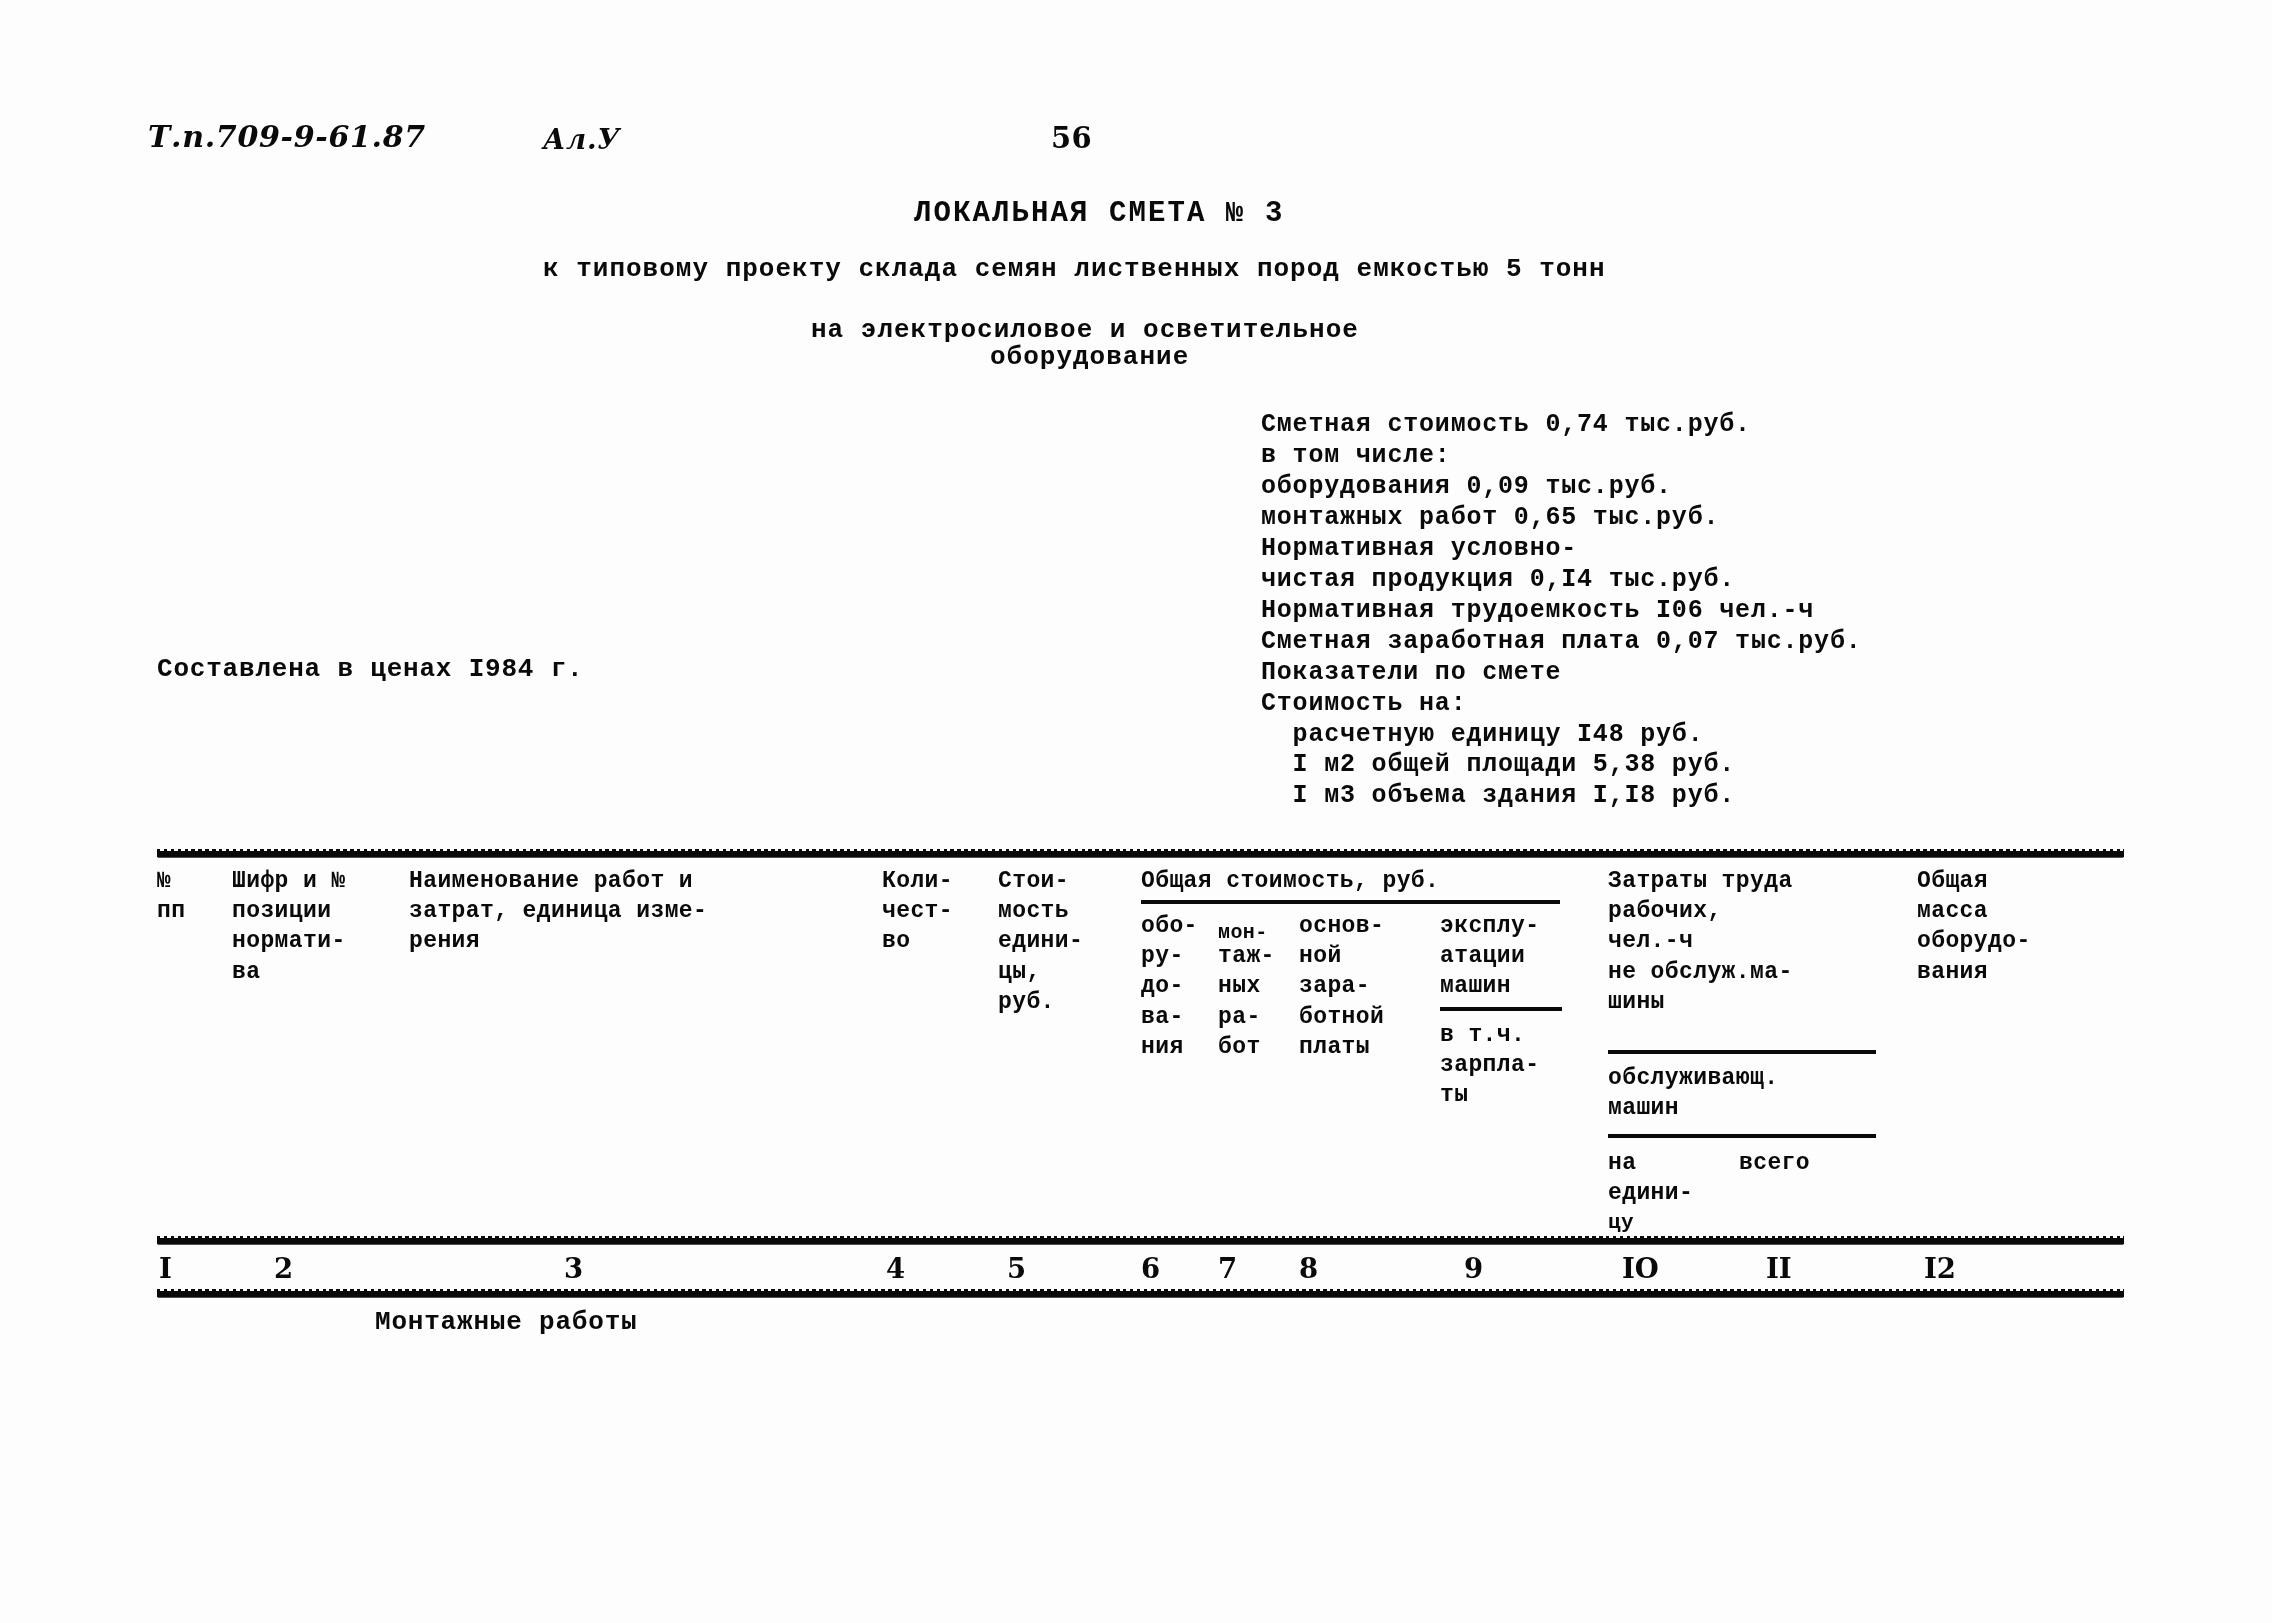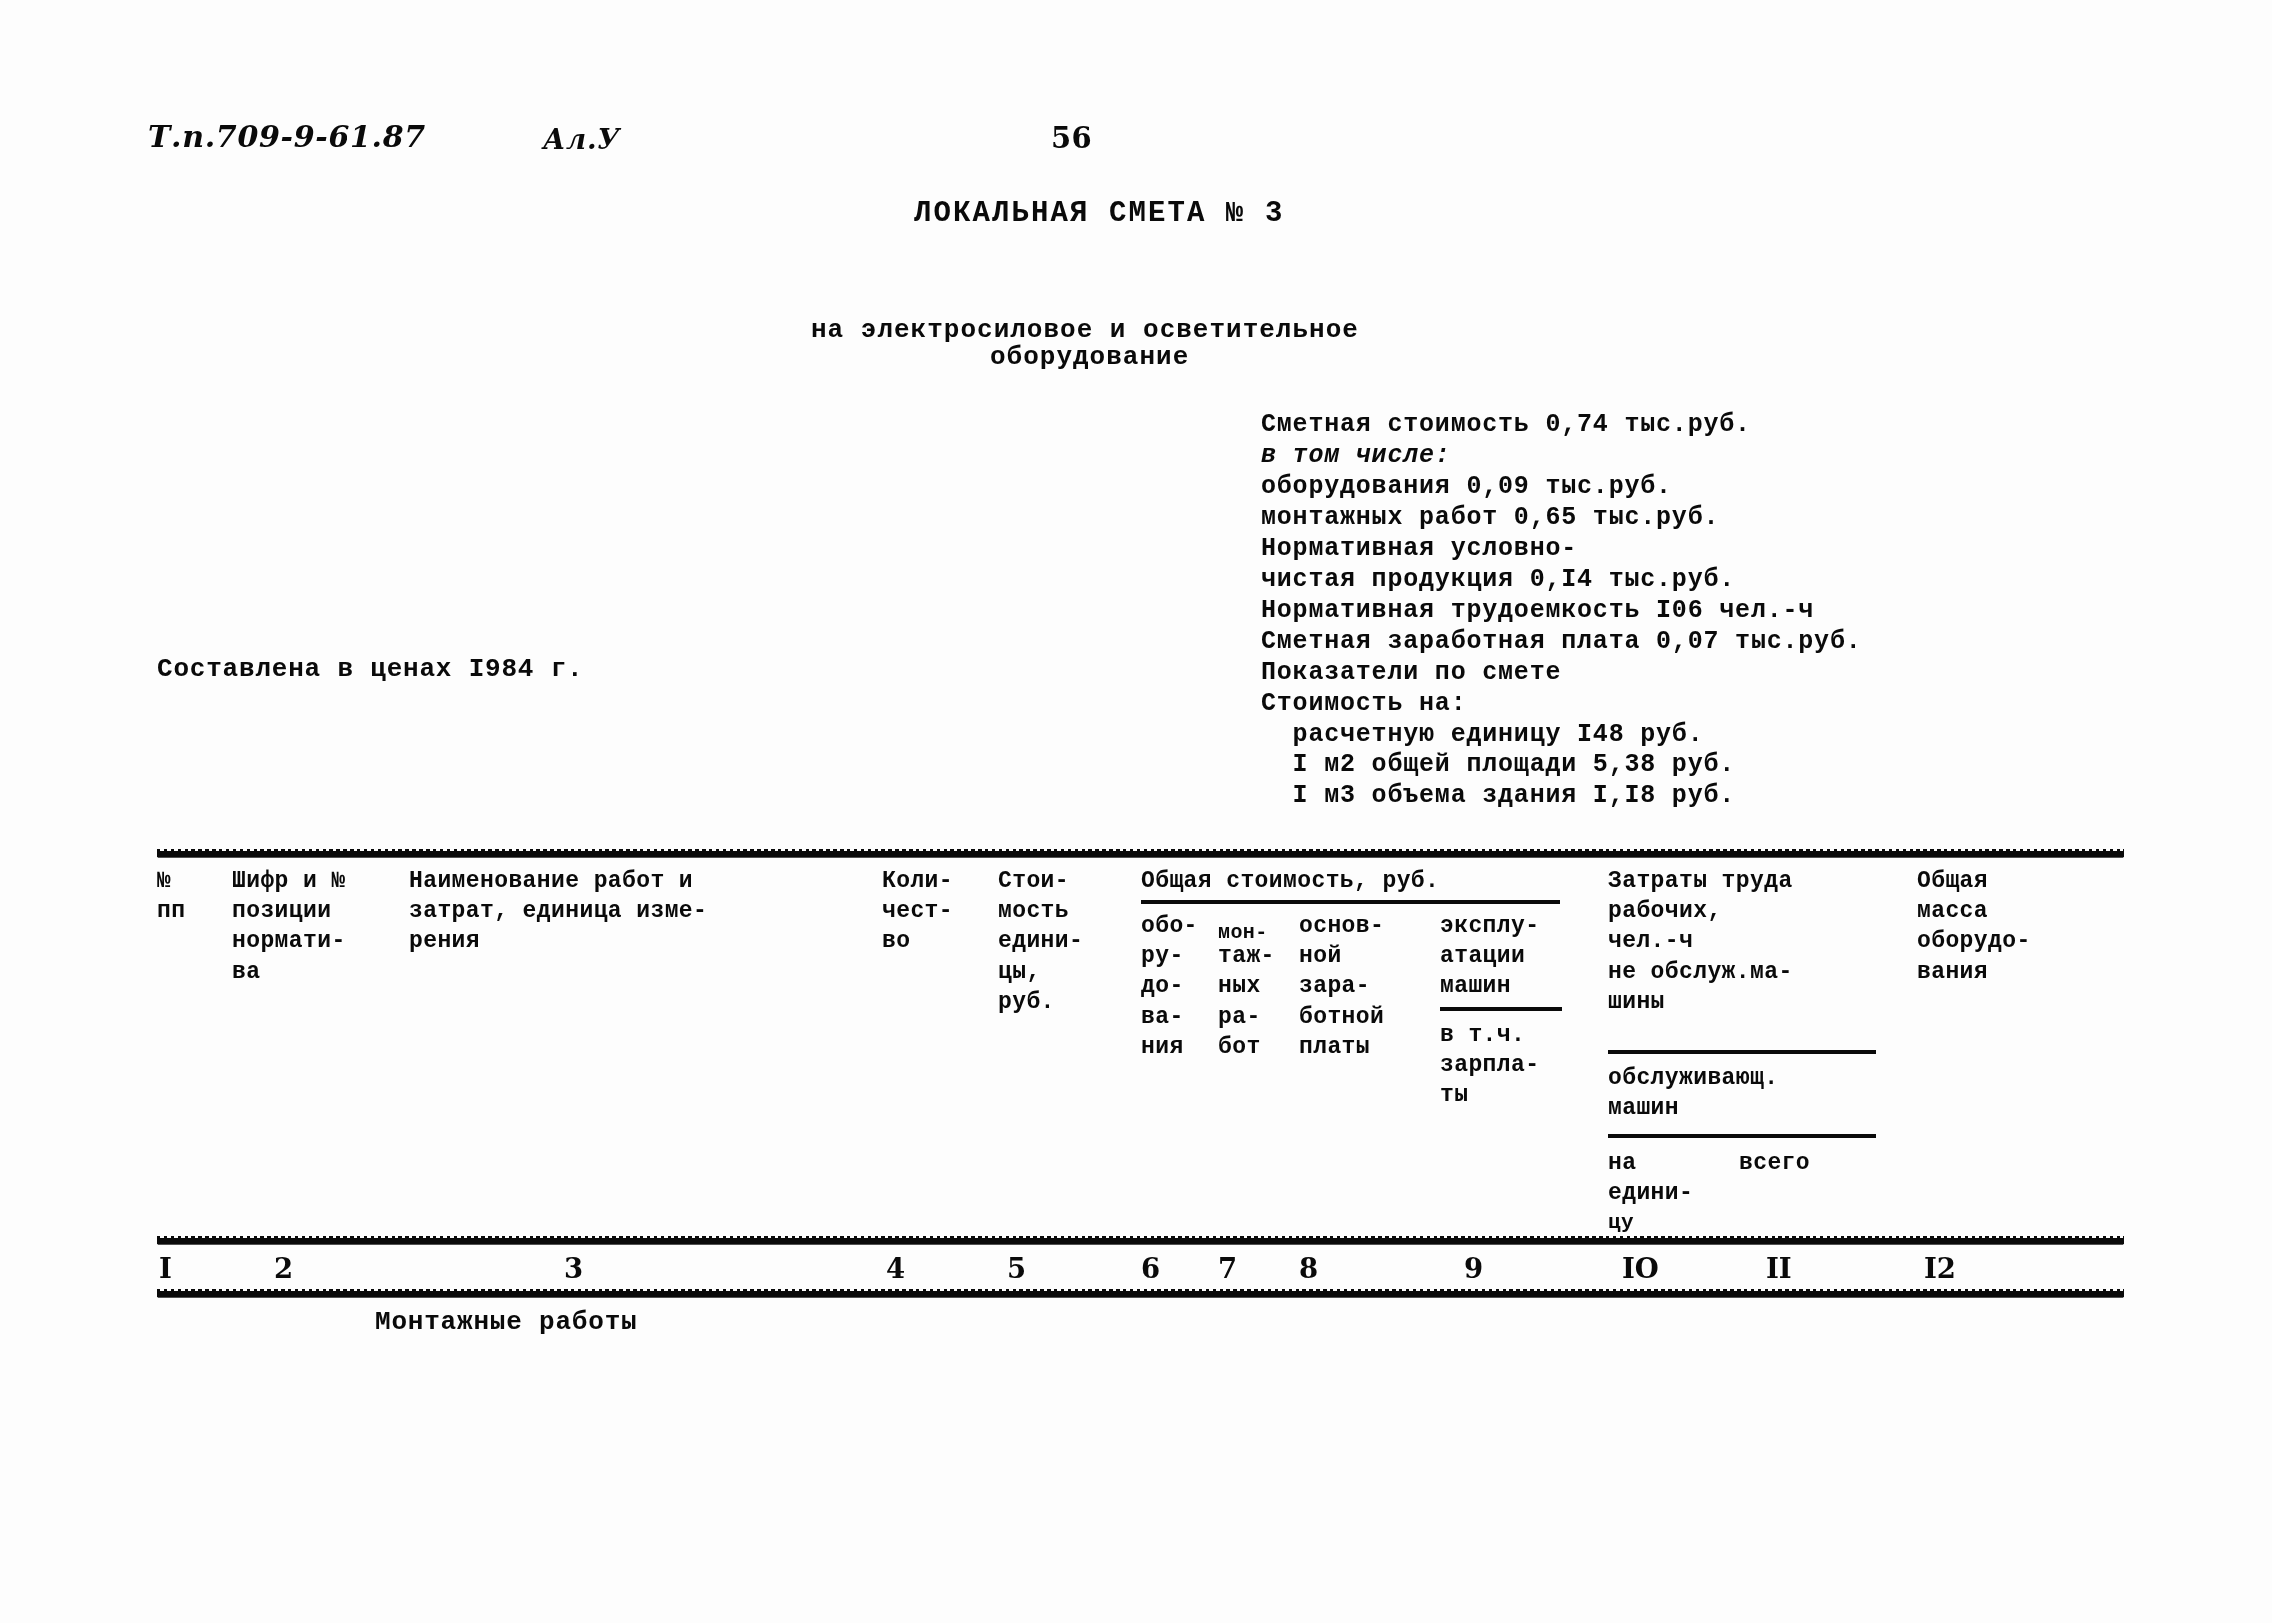--- a/index.html
+++ b/index.html
@@ -101,28 +101,29 @@
 <div class="page">
 
   <div class="t hand" style="left:148px; top:122px; font-size:30px;">Т.п.709-9-61.87</div>
 
   <div class="t hand" style="left:543px; top:126px; font-size:27.5px;">Ал.У</div>
 
   <div class="t" style="left:1051px; top:124px; font-size:29px; font-family:'DejaVu Serif',serif;">56</div>
 
   <div class="t title-main" style="left:914px; top:199px;">ЛОКАЛЬНАЯ СМЕТА № 3</div>
 
+  <div class="t sub" style="left:543px; top:256px;">к типовому проекту склада семян лиственных пород емкостью 5 тонн</div>
 
   <div class="t sub" style="left:811px; top:317px;">на электросиловое и осветительное</div>
 
   <div class="t sub" style="left:990px; top:344px;">оборудование</div>
 
   <div id="summary-block">
       <div class="t blk" style="position: absolute; left: 1261px; top: 412px; font-size: 25px;">Сметная стоимость 0,74 тыс.руб.</div>
-      <div class="t blk" style="position: absolute; left: 1261px; top: 443px; font-size: 25px; font-style: italic;">в том числе:</div>
+      <div class="t blk" style="position: absolute; left: 1261px; top: 443px; font-size: 25px;">в том числе:</div>
       <div class="t blk" style="position: absolute; left: 1261px; top: 474px; font-size: 25px;">оборудования 0,09 тыс.руб.</div>
       <div class="t blk" style="position: absolute; left: 1261px; top: 505px; font-size: 25px;">монтажных работ 0,65 тыс.руб.</div>
       <div class="t blk" style="position: absolute; left: 1261px; top: 536px; font-size: 25px;">Нормативная условно-</div>
       <div class="t blk" style="position: absolute; left: 1261px; top: 567px; font-size: 25px;">чистая продукция 0,I4 тыс.руб.</div>
       <div class="t blk" style="position: absolute; left: 1261px; top: 598px; font-size: 25px;">Нормативная трудоемкость I06 чел.-ч</div>
       <div class="t blk" style="position: absolute; left: 1261px; top: 629px; font-size: 25px;">Сметная заработная плата 0,07 тыс.руб.</div>
       <div class="t blk" style="position: absolute; left: 1261px; top: 660px; font-size: 25px;">Показатели по смете</div>
       <div class="t blk" style="position: absolute; left: 1261px; top: 691px; font-size: 25px;">Стоимость на:</div>
       <div class="t blk" style="position: absolute; left: 1261px; top: 722px; font-size: 25px;">  расчетную единицу I48 руб.</div>
       <div class="t blk" style="position: absolute; left: 1261px; top: 752px; font-size: 25px;">  I м2 общей площади 5,38 руб.</div>

